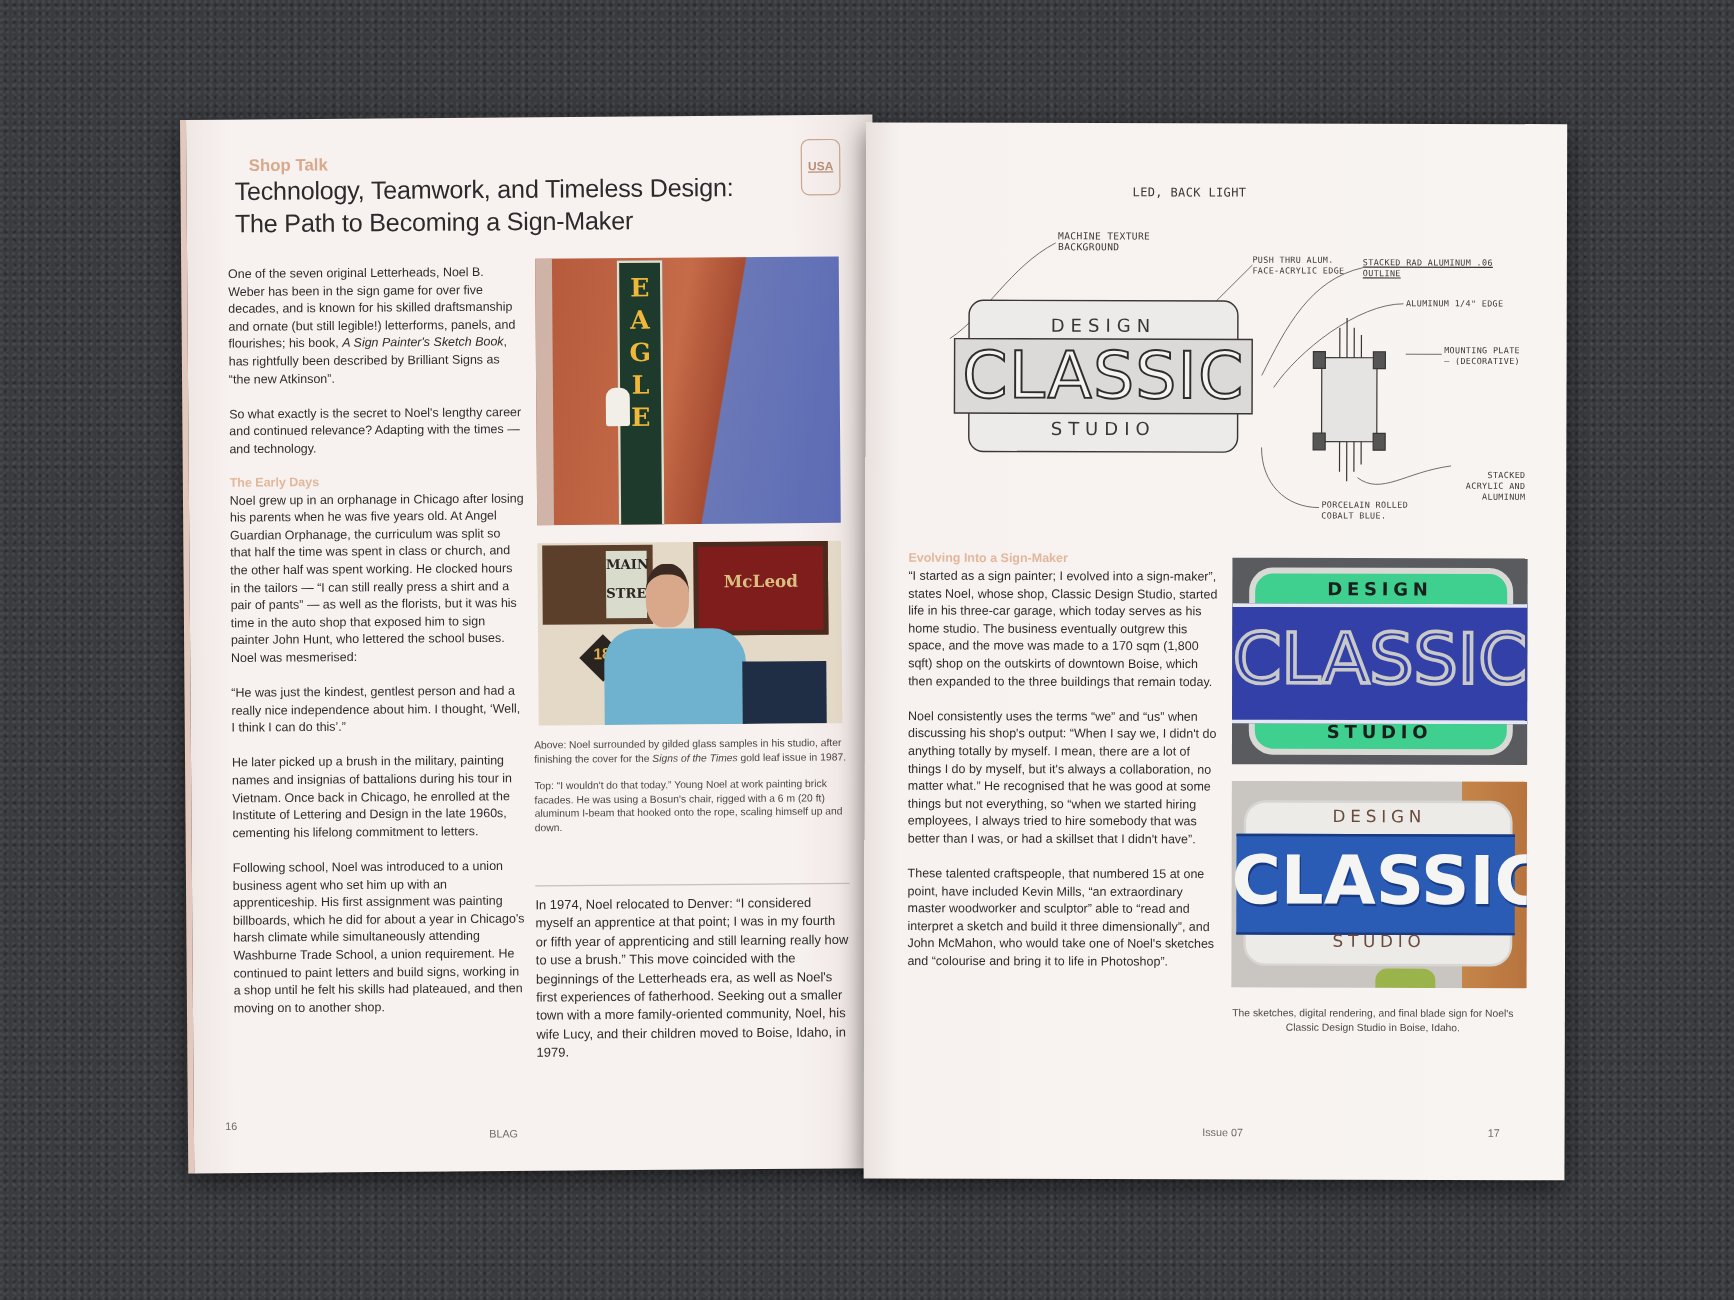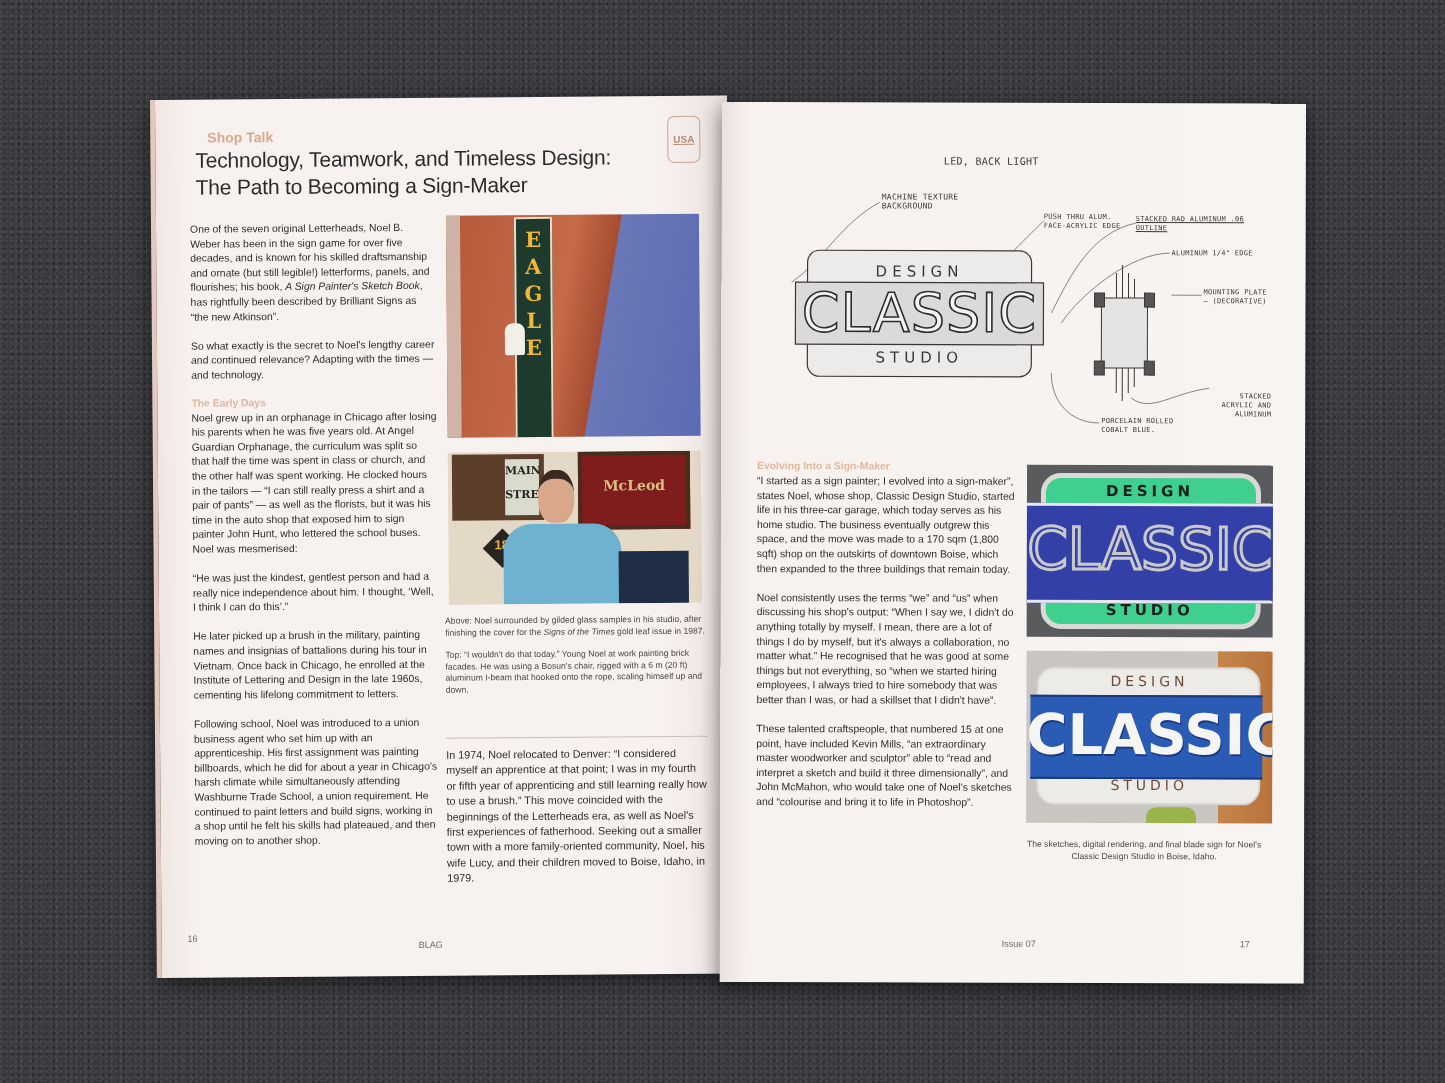--- a/index.html
+++ b/index.html
@@ -93,21 +93,21 @@
     <p class="caption">Top: “I wouldn't do that today.” Young Noel at work painting brick facades. He was using a Bosun's chair, rigged with a 6 m (20 ft) aluminum I-beam that hooked onto the rope, scaling himself up and down.</p>
   </div>
 
   <div class="abs" style="left:286px; top:640px; width:262px; height:1px; background:#c8bfbc;"></div>
 
   <div class="abs" style="left:286px; top:650px; width:262px;">
     <p class="body-text" style="font-size:10.8px; line-height:15.4px;">In 1974, Noel relocated to Denver: “I considered myself an apprentice at that point; I was in my fourth or fifth year of apprenticing and still learning really how to use a brush.” This move coincided with the beginnings of the Letterheads era, as well as Noel's first experiences of fatherhood. Seeking out a smaller town with a more family-oriented community, Noel, his wife Lucy, and their children moved to Boise, Idaho, in 1979.</p>
   </div>
 
   <div class="abs folio" style="left:26px; top:834px;">16</div>
-  <div class="abs folio" style="left:257px; top:842px;">BLAG</div>
+  <div class="abs folio" style="left:246px; top:842px;">BLAG</div>
 </div>
 
 <div class="page page-right">
 
   <div class="abs" style="left:30px; top:50px; width:530px; height:300px;">
     <div class="abs sketch-label" style="left:192px; top:4px; font-size:10px;">LED, BACK LIGHT</div>
     <div class="abs sketch-label" style="left:130px; top:40px; width:110px;">MACHINE TEXTURE BACKGROUND</div>
     <div class="abs sketch-label" style="left:292px; top:60px; width:86px; font-size:7px;">PUSH THRU ALUM. FACE-ACRYLIC EDGE</div>
     <div class="abs sketch-label" style="left:384px; top:62px; width:130px; font-size:7px;text-decoration:underline;">STACKED RAD ALUMINUM .06 OUTLINE</div>
     <div class="abs sketch-label" style="left:420px; top:96px; font-size:7px;">ALUMINUM 1/4" EDGE</div>

